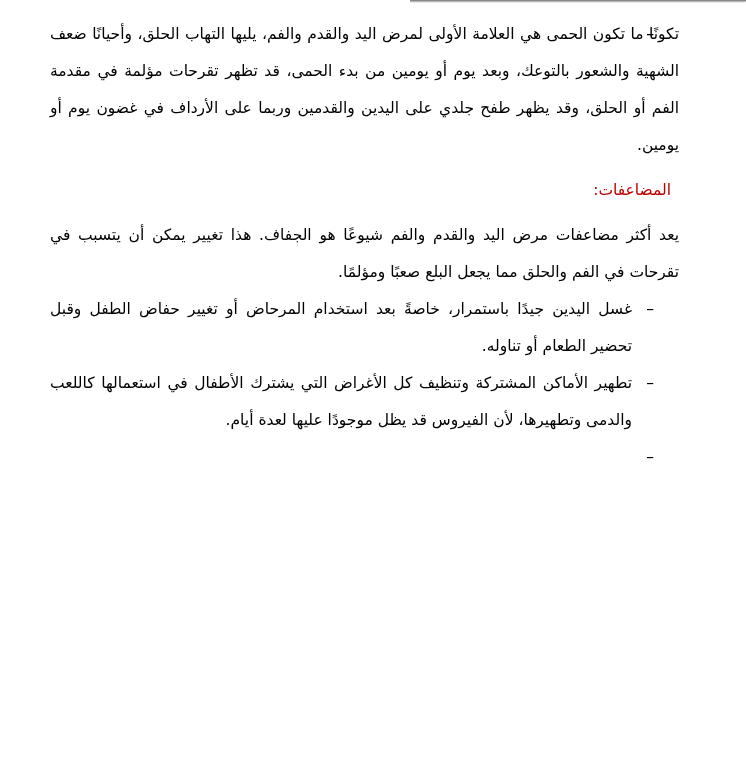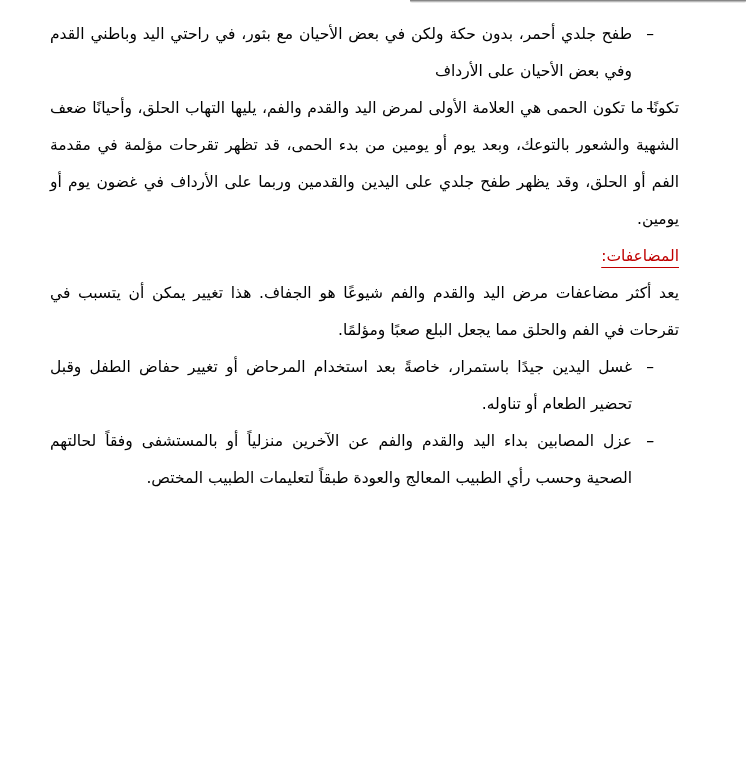--- a/index.html
+++ b/index.html
@@ -43,37 +43,35 @@
       position: absolute;
       right: 22px;
       top: 0;
       width: 14px;
       text-align: center;
     }
     .para {
       margin: 0;
     }
     .heading {
-      margin: 0;
+      margin: 8px;
       color: #c00000;
-      text-decoration: underline;
       text-underline-offset: 6px;
       text-decoration-thickness: 1px;
     }
   </style>
 </head>
 <body>
 
 <div class="top-shadow"></div>
 
 <div class="page">
 
   <p class="bullet-item">
     <span class="dash">–</span>
-    <span>طفح جلدي أحمر، بدون حكة ولكن في بعض الأحيان مع بثور، في راحتي اليد وباطني القدم وفي بعض الأحيان على الأرداف</span>
   </p>
 
   <p class="bullet-item">
     <span class="dash">–</span>
   </p>
 
   <p class="para">تكونًا ما تكون الحمى هي العلامة الأولى لمرض اليد والقدم والفم، يليها التهاب الحلق، وأحيانًا ضعف الشهية والشعور بالتوعك، وبعد يوم أو يومين من بدء الحمى، قد تظهر تقرحات مؤلمة في مقدمة الفم أو الحلق، وقد يظهر طفح جلدي على اليدين والقدمين وربما على الأرداف في غضون يوم أو يومين.</p>
 
 
   <p class="heading">
@@ -83,20 +81,20 @@
   <p class="para">يعد أكثر مضاعفات مرض اليد والقدم والفم شيوعًا هو الجفاف. هذا تغيير يمكن أن يتسبب في تقرحات في الفم والحلق مما يجعل البلع صعبًا ومؤلمًا.</p>
 
 
   <p class="bullet-item">
     <span class="dash">–</span>
     <span>غسل اليدين جيدًا باستمرار، خاصةً بعد استخدام المرحاض أو تغيير حفاض الطفل وقبل تحضير الطعام أو تناوله.</span>
   </p>
 
   <p class="bullet-item">
     <span class="dash">–</span>
+    <span>تطهير الأماكن المشتركة وتنظيف كل الأغراض التي يشترك الأطفال في استعمالها كاللعب والدمى وتطهيرها، لأن الفيروس قد يظل موجودًا عليها لعدة أيام.</span>
   </p>
 
   <p class="bullet-item">
     <span class="dash">–</span>
-    <span>عزل المصابين بداء اليد والقدم والفم عن الآخرين منزلياً أو بالمستشفى وفقاً لحالتهم الصحية وحسب رأي الطبيب المعالج والعودة طبقاً لتعليمات الطبيب المختص.</span>
   </p>
 
 </div>
 
 </body></html>

